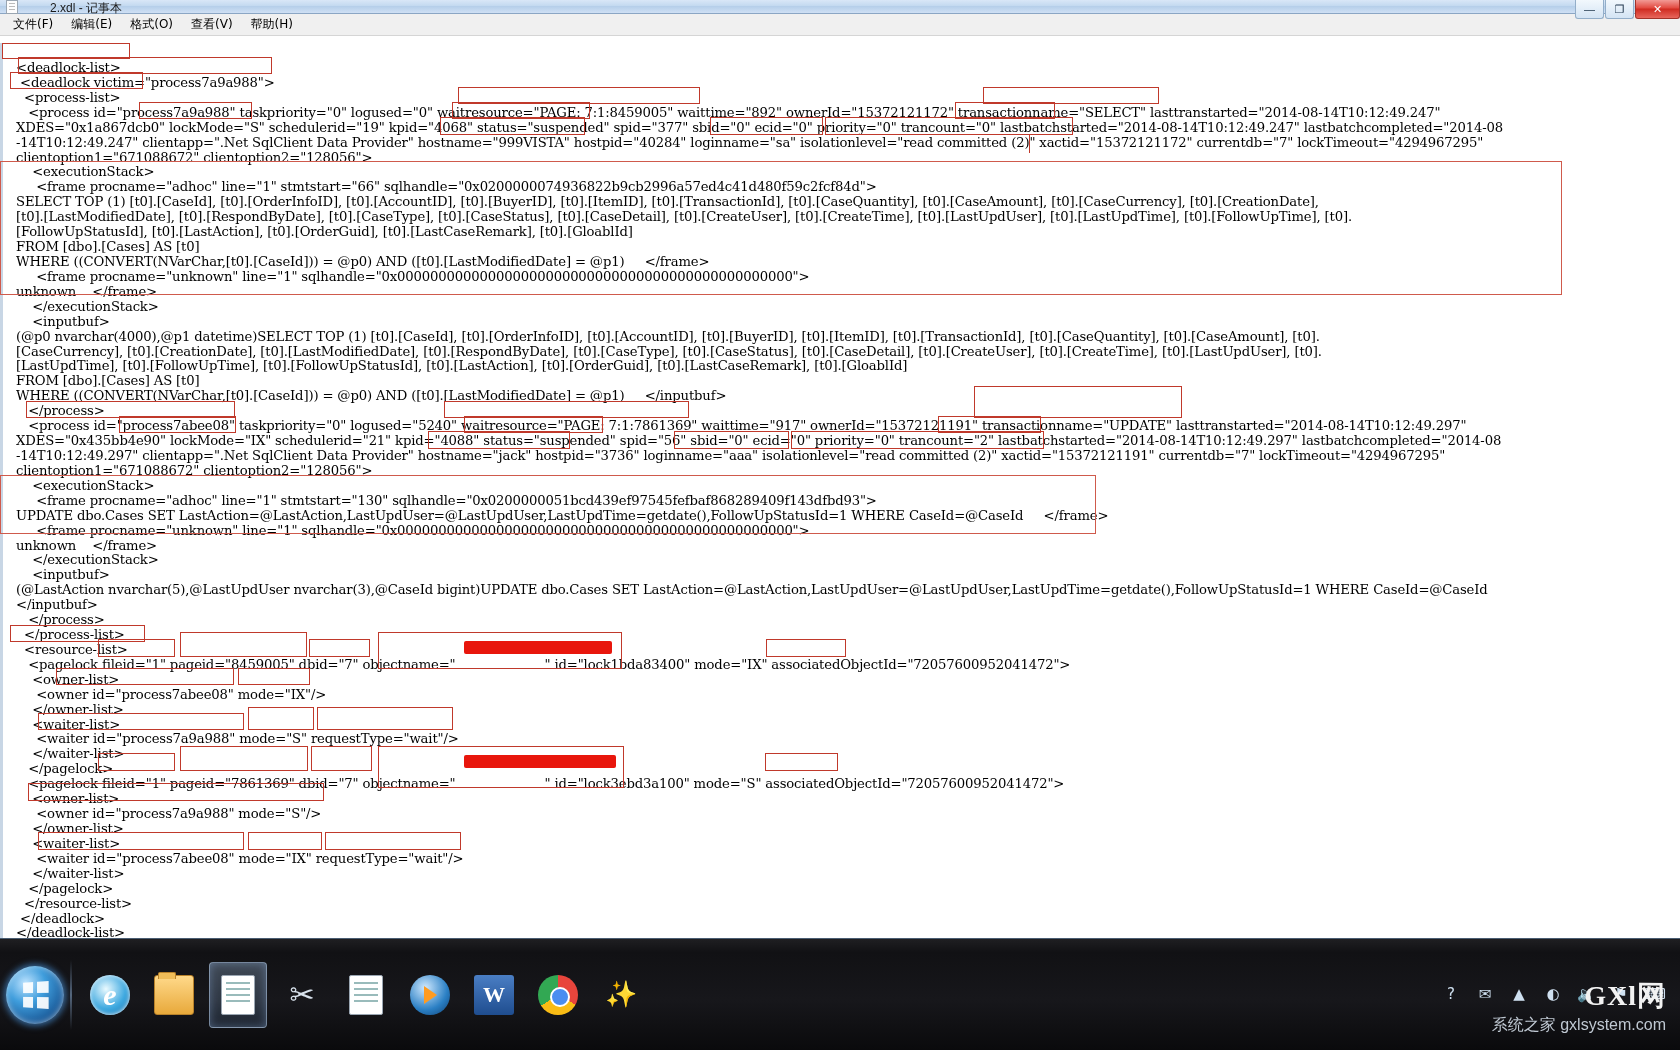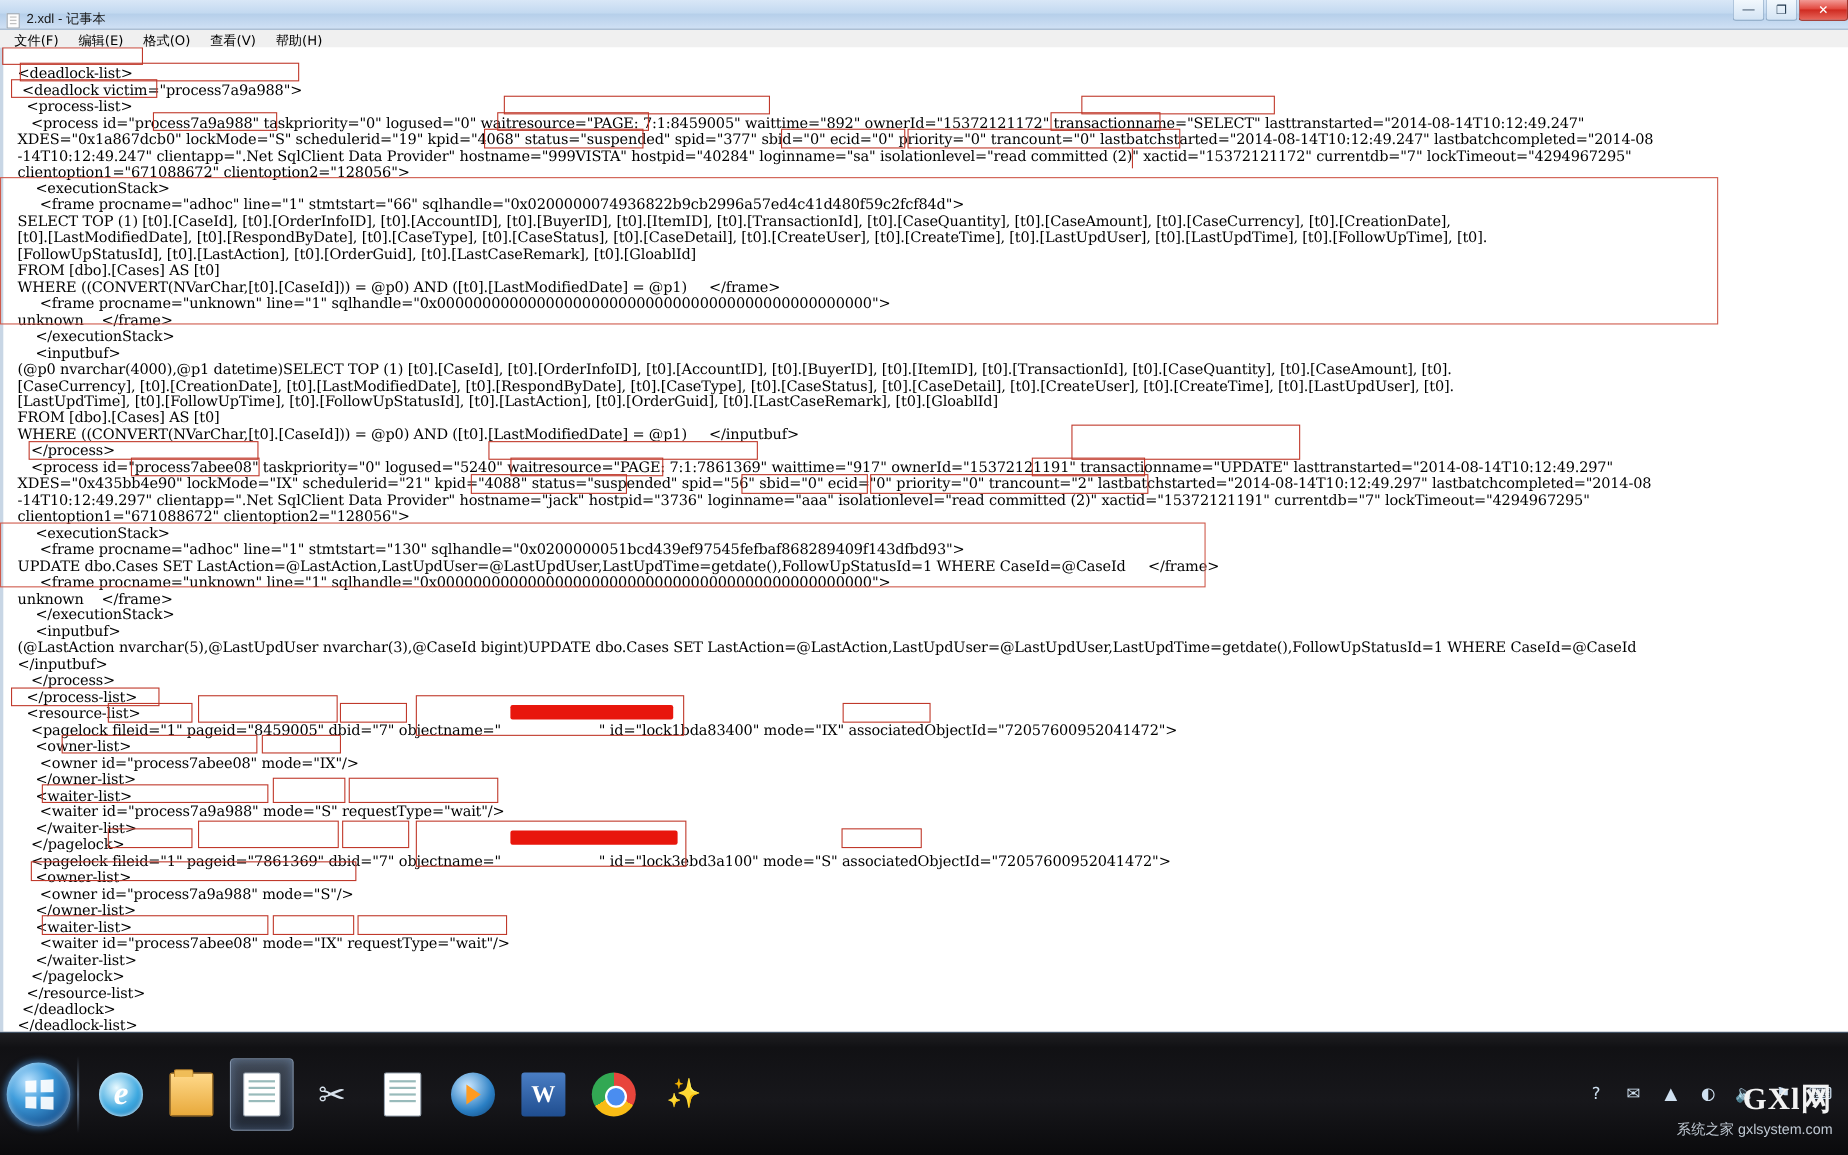--- a/index.html
+++ b/index.html
@@ -8,24 +8,24 @@
     width:1680px; height:1050px;
     background:#000;
     font-family:"Liberation Serif", serif;
     overflow:hidden;
   }
 
   
   .window { position:absolute; left:0; top:0; width:1680px; height:938px; background:#fff; }
 
   .titlebar{
-    position:relative; height:27px;
+    position:relative; height:14px;
     background:linear-gradient(to bottom,#d9e7f7 0%,#c3d9f0 45%,#b6cfea 50%,#cfe0f4 100%);
     border-bottom:1px solid #8ba6c4;
-    display:flex; align-items:flex-end;
+    display:flex; align-items:flex-start;gap:26px;
   }
   .titlebar .tb-icon{
     width:12px;height:14px;margin-left:6px;margin-right:6px;
     background:#fdfdfd;border:1px solid #9aa6b2;position:relative;
   }
   .titlebar .tb-icon:after{
     content:"";position:absolute;left:2px;top:2px;right:2px;height:1px;
     box-shadow:0 0 0 0 #bbb,0 3px 0 0 #bbb,0 6px 0 0 #bbb;background:#bbb;
   }
   .titlebar .tb-title{
@@ -135,21 +135,21 @@
     font-size:30px;color:#d8e2ec;}
   .ic-magic{ background:transparent; }
   .ic-magic:after{ content:"\2728";position:absolute;inset:0;display:flex;align-items:center;justify-content:center;font-size:26px;}
 
   .tray{ position:absolute;right:0;bottom:0;height:112px;display:flex;align-items:center;padding-right:8px; }
   .tray-ic{ width:22px;height:22px;margin:0 6px;display:flex;align-items:center;justify-content:center;
     color:#cfe0f0;font-size:15px;font-family:"DejaVu Sans",sans-serif; }
   .watermark{ position:absolute;right:14px;bottom:14px;text-align:right;color:#fff;
     font-family:"Liberation Serif",serif;}
   .watermark .w1{ font-size:28px;font-weight:bold;letter-spacing:1px;color:#f2f2f2; }
-  .watermark .w2{ font-size:13px;color:#bfc8d2;font-family:"Liberation Sans",sans-serif; }
+  .watermark .w2{ font-size:16px;color:#bfc8d2;font-family:"Liberation Sans",sans-serif; }
 </style>
 </head>
 <body>
 
 <div class="window">
 
   <div class="titlebar">
     <div class="tb-icon"></div>
     <div class="tb-title">2.xdl - 记事本</div>
     <div class="tb-buttons">

